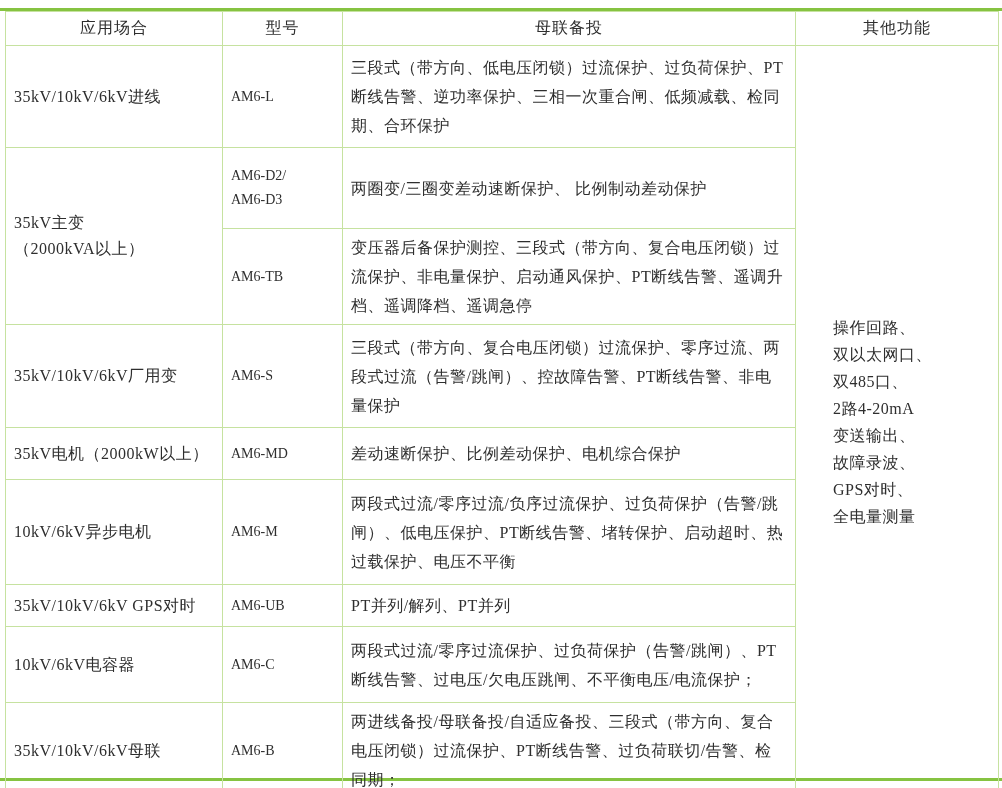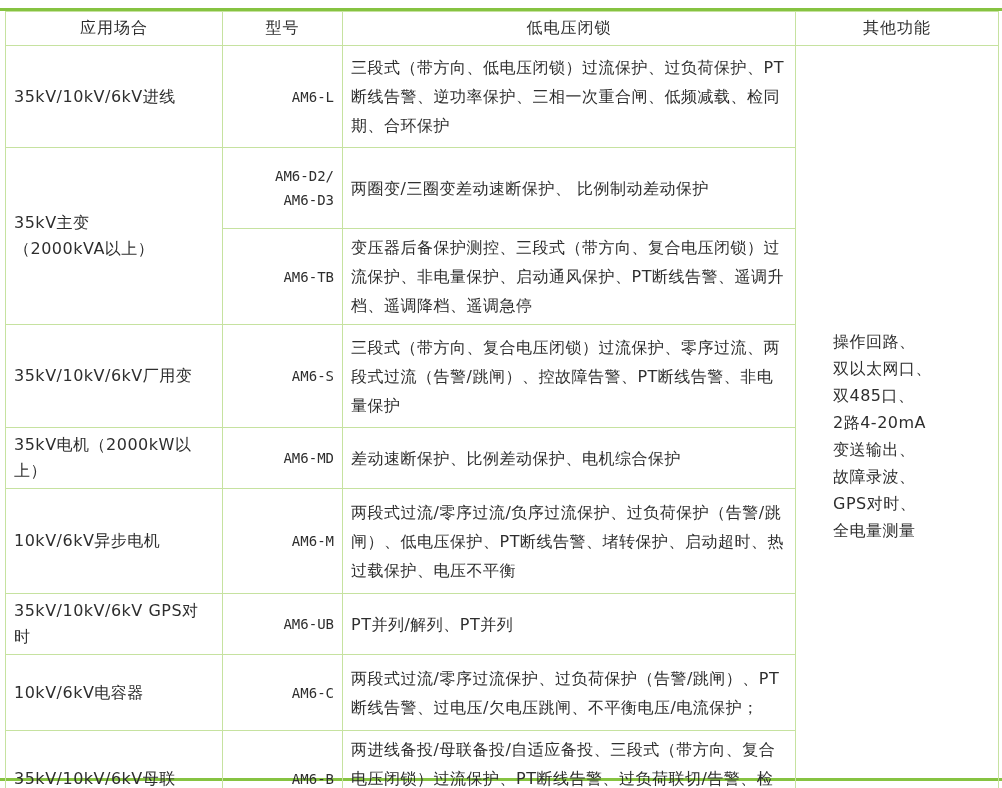--- a/index.html
+++ b/index.html
@@ -22,40 +22,41 @@
     width:993px;
     border-collapse:collapse;
     table-layout:fixed;
     font-size:16px;
   }
   table.spec th, table.spec td{
     border:1px solid #c6e2a0;
     vertical-align:middle;
     padding:4px 8px;
     box-sizing:border-box;
+    font-family:Liberation Serif, serif;
   }
   th{
     height:34px;
     font-weight:normal;
     font-size:16px;
     text-align:center;
     letter-spacing:1px;
   }
   .col-app{width:217px;}
   .col-model{width:120px;}
   .col-func{width:453px;}
   .col-other{width:203px;}
   td.c-app{
     text-align:left;
     white-space:pre-line;
     line-height:26px;
     letter-spacing:0.5px;
   }
   td.c-model{
-    text-align:right;
+    text-align:left;
     font-family:"DejaVu Sans Mono","Liberation Mono",monospace;
     font-size:14px;
     white-space:pre-line;
     line-height:24px;
   }
   td.c-func{
     text-align:left;
     padding:10px 14px;
     line-height:29px;
     letter-spacing:0.5px;
@@ -91,21 +92,21 @@
   <colgroup>
     <col class="col-app">
       <col class="col-model">
       <col class="col-func">
       <col class="col-other">
   </colgroup>
   <thead>
     <tr>
       <th>应用场合</th>
       <th>型号</th>
-      <th>低电压闭锁</th>
+      <th>母联备投</th>
       <th>其他功能</th>
     </tr>
   </thead>
   <tbody>
     <tr class="r1">
       <td class="c-app">35kV/10kV/6kV进线</td>
       <td class="c-model">AM6-L</td>
       <td class="c-func">三段式（带方向、低电压闭锁）过流保护、过负荷保护、PT断线告警、逆功率保护、三相一次重合闸、低频减载、检同期、合环保护</td>
       <td class="c-other" rowspan="9">
         <div class="block">操作回路、

